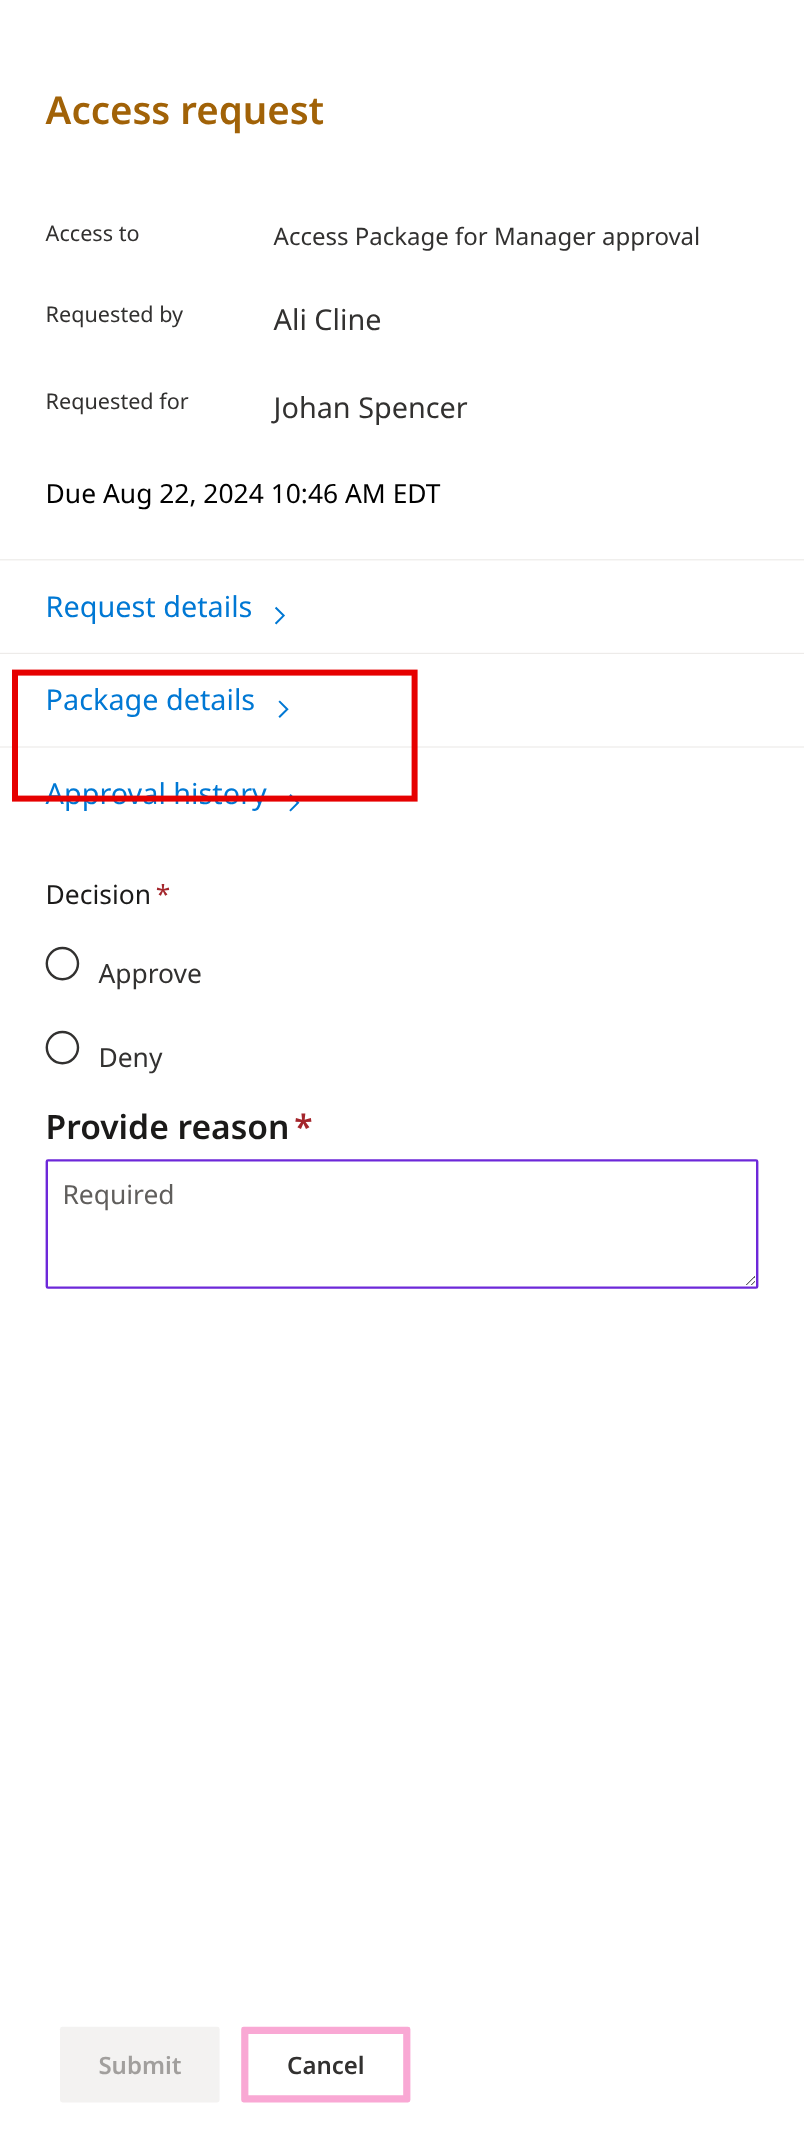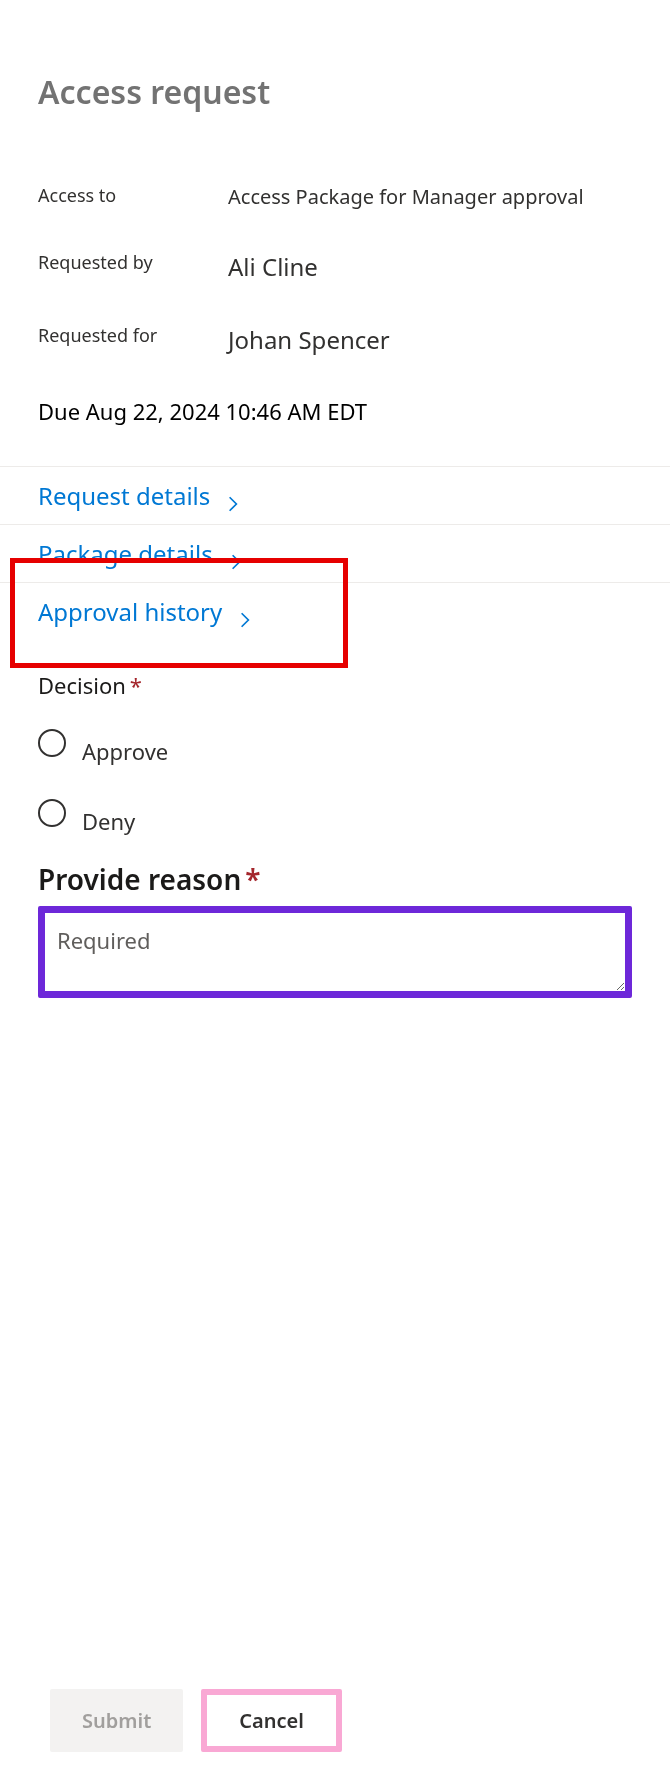--- a/index.html
+++ b/index.html
@@ -9,21 +9,21 @@
       font-family: 'Segoe UI', system-ui, -apple-system, sans-serif;
       background: #fff;
       color: #323130;
       width: 670px;
       min-height: 1790px;
       position: relative;
     }
     h1 {
       font-size: 32px;
       font-weight: 600;
-      color: #737373;
+      color: #a16207;
       margin: 70px 0 16px 38px;
     }
     .info-grid {
       margin: 70px 38px 0 38px;
     }
     .info-row {
       display: flex;
       margin-bottom: 40px;
     }
     .info-label {
@@ -41,21 +41,21 @@
       font-size: 24px;
     }
     .due-date {
       margin: 30px 38px 40px 38px;
       color: #000000;
       font-size: 22px;
       font-weight: 400;
     }
     .collapse-section {
       border-top: 1px solid #edebe9;
-      padding: 12px 38px;
+      padding: 22px 38px;
     }
     .collapse-section:last-of-type {
       border-bottom: 1px solid #edebe9;
     }
     .collapse-link {
       color: #0078d4;
       font-size: 24px;
       display: inline-flex;
       align-items: center;
       gap: 14px;
@@ -101,22 +101,22 @@
     .radio-label { font-size: 22px; color: #323130; margin-top: 16px; }
     .reason-label {
       font-size: 28px;
       font-weight: 600;
       color: #1b1a19;
       margin: 16px 38px 8px 38px;
     }
     .reason-textarea {
       margin: 0 38px;
       width: calc(100% - 76px);
-      height: 92px;
-      border: 7px solid #6d28d9;
+      height: 108px;
+      border: 2px solid #6d28d9;
       border-radius: 2px;
       font-family: inherit;
       font-size: 22px;
       padding: 12px;
       resize: both;
       color: #323130;
     }
     .reason-textarea::placeholder { color: #605e5c; }
     .footer {
       position: absolute;

